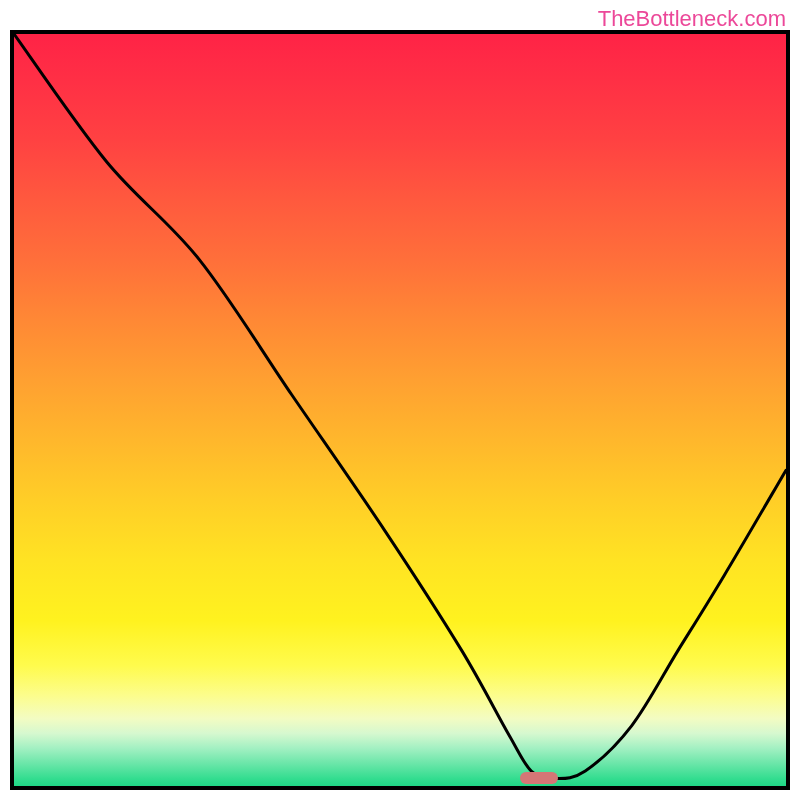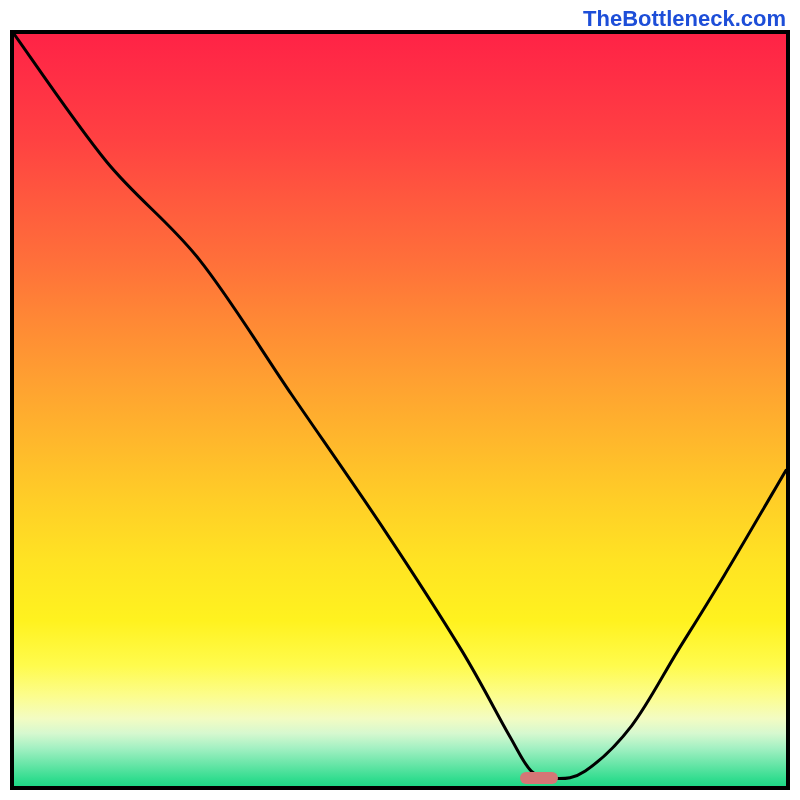--- a/index.html
+++ b/index.html
@@ -9,23 +9,23 @@
     background: #ffffff;
     position: relative;
     font-family: Arial, sans-serif;
     overflow: hidden;
   }
   .watermark {
     position: absolute;
     top: 6px;
     right: 14px;
     font-size: 22px;
-    color: #1d4ed8;
+    color: #ec4899;
     z-index: 10;
-    font-weight: 700;
+    font-weight: 400;
   }
   .plot-frame {
     position: absolute;
     left: 10px;
     top: 30px;
     width: 780px;
     height: 760px;
     border: 4px solid #000;
     overflow: hidden;
   }

